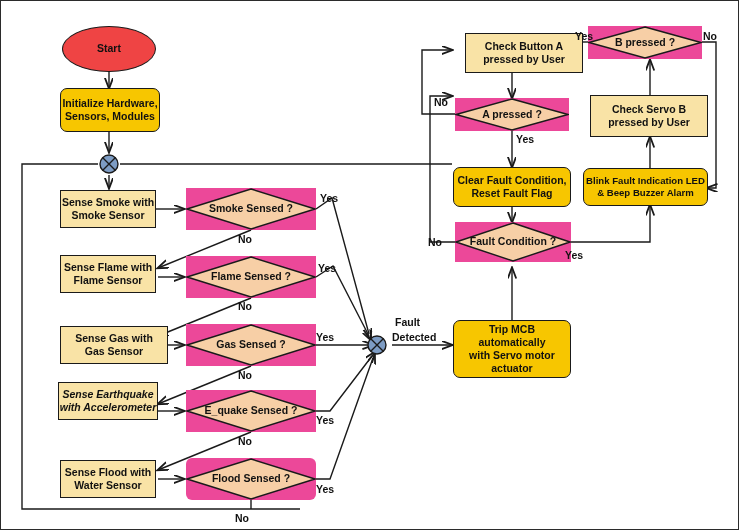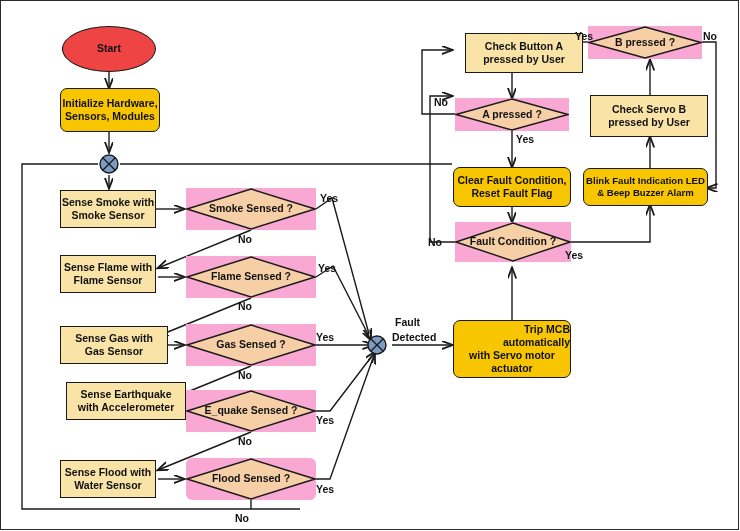--- a/index.html
+++ b/index.html
@@ -3,23 +3,23 @@
 <meta charset="utf-8">
 <style>
   html,body{margin:0;padding:0;background:#ffffff;}
   body{width:740px;height:531px;overflow:hidden;font-family:"Liberation Sans",sans-serif;}
   #canvas{position:relative;width:740px;height:531px;background:#ffffff;}
   #wires{position:absolute;left:0;top:0;width:740px;height:531px;}
 
   .node{position:absolute;box-sizing:border-box;display:flex;align-items:center;
         justify-content:center;text-align:center;color:#111111;font-weight:bold;
         line-height:1.25;border:1.4px solid #1a1a1a;}
-  .proc{background:#f7c600;border-radius:7px;font-size:10.5px;text-align:right;}
+  .proc{background:#f7c600;border-radius:7px;font-size:10.5px;}
   .proc-lite{background:#f9e3a6;border-radius:0;font-size:10.5px;}
-  .dec{background:#f9a8d4;font-size:10.5px;border:none;}
+  .dec{background:#ec4899;font-size:10.5px;border:none;}
   .dec .dshape{position:absolute;left:0;top:0;width:100%;height:100%;}
   .dec .dtxt{position:relative;z-index:2;padding:0 10px;}
   .term{background:#ef4444;border-radius:50%;font-size:10.5px;}
 
   .lbl{position:absolute;font-size:10.5px;color:#111111;font-weight:bold;white-space:nowrap;}
   .jx{position:absolute;width:22px;height:22px;}
   .border{position:absolute;left:0;top:0;width:739px;height:530px;border:1.5px solid #2b2b2b;
           box-sizing:border-box;pointer-events:none;}
 </style>
 </head>
@@ -120,21 +120,21 @@
   <div class="node proc-lite" style="left:60px;top:255px;width:96px;height:38px;flex-direction:column;">
     <span>Sense Flame with</span>
     <span>Flame Sensor</span>
   </div>
 
   <div class="node proc-lite" style="left:60px;top:326px;width:108px;height:38px;flex-direction:column;">
     <span>Sense Gas with</span>
     <span>Gas Sensor</span>
   </div>
 
-  <div class="node proc-lite" style="left:66px;top:382px;width:120px;height:38px;flex-direction:column;">
+  <div class="node proc-lite" style="left:58px;top:382px;width:100px;height:38px;flex-direction:column;font-style:italic;">
     <span>Sense Earthquake</span>
     <span>with Accelerometer</span>
   </div>
 
   <div class="node proc-lite" style="left:60px;top:460px;width:96px;height:38px;flex-direction:column;">
     <span>Sense Flood with</span>
     <span>Water Sensor</span>
   </div>
 
   <div class="node dec" style="left:186px;top:188px;width:130px;height:42px;">

